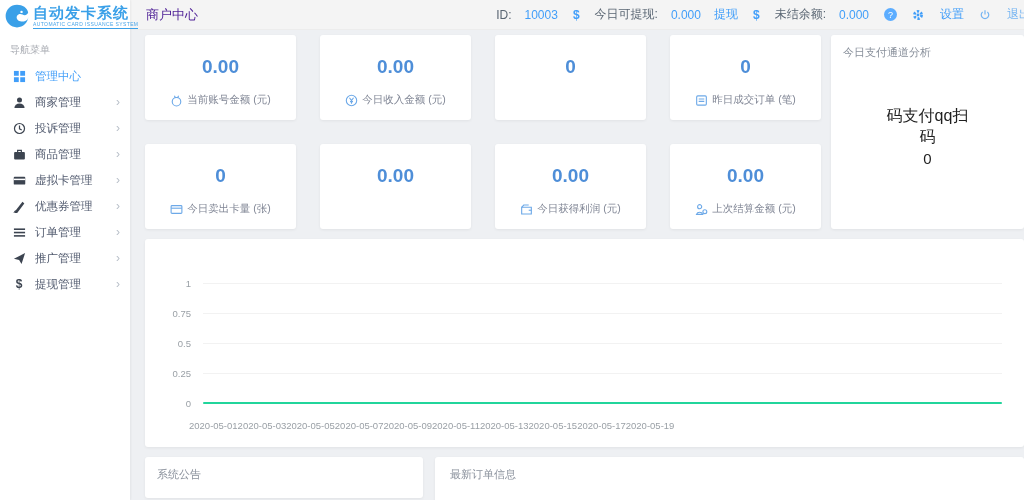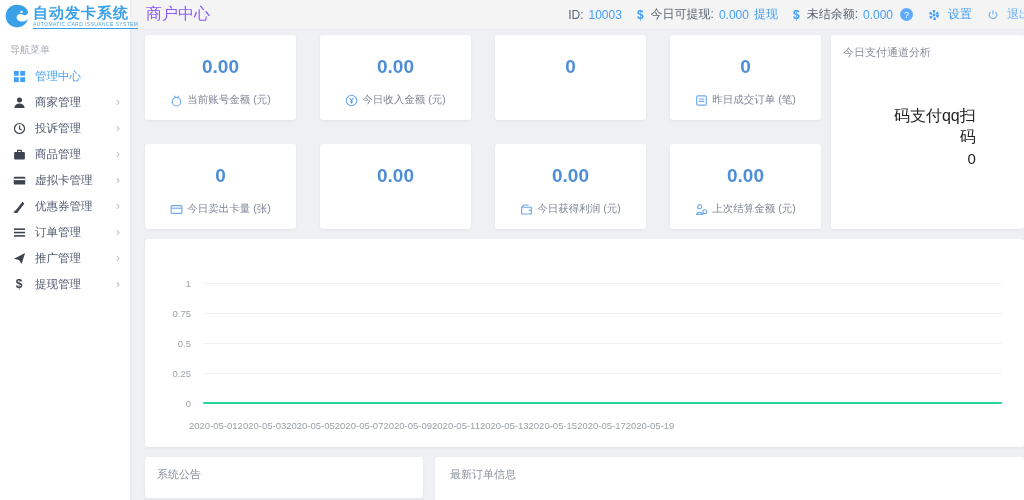--- a/index.html
+++ b/index.html
@@ -17,23 +17,23 @@
   .nav-item { display:flex; align-items:center; height:26px; padding:0 10px 0 12px; font-size:11.5px; color:#515a6e; cursor:pointer; }
   .nav-icon { width:14px; height:14px; margin-right:9px; color:#3c4450; display:flex; align-items:center; justify-content:center; }
   .nav-icon svg { width:13px; height:13px; }
   .nav-label { flex:1; white-space:nowrap; }
   .nav-chevron { color:#b8bfc9; font-size:12px; line-height:1; }
   .nav-item.active, .nav-item.active .nav-icon { color:#419ef9; }
   .dollar-glyph { font-weight:bold; font-size:12px; }
 
   
   .topbar { position:absolute; left:130px; top:0; width:894px; height:30px; background:#f4f4f4; border-bottom:1px solid #ececec; display:flex; align-items:center; padding:0 0 0 16px; font-size:12px; overflow:hidden; }
-  .page-title { font-size:16px; color:#8b5cf6; }
+  .page-title { font-size:13px; color:#4c1d95; }
   .topbar-right { margin-left:auto; display:flex; align-items:center; gap:15px; color:#5a6673; white-space:nowrap; }
-  .tb-group { display:flex; align-items:center; gap:5px; }
+  .tb-group { display:flex; align-items:center; gap:13px; }
   .tb-blue { color:#419ef9; }
   .tb-link { color:#419ef9; cursor:pointer; }
   .tb-dollar { color:#419ef9; font-weight:bold; margin-right:2px; }
   .help-badge { width:13px; height:13px; border-radius:50%; background:#5cadff; color:#fff; font-size:9px; display:inline-flex; align-items:center; justify-content:center; margin-left:2px; cursor:pointer; }
   .tb-icon { display:inline-flex; width:12px; height:12px; color:#419ef9; margin-right:3px; }
   .tb-icon svg { width:12px; height:12px; }
   .tb-logout { color:#74b4f2; margin-right:-7px; cursor:pointer; display:flex; align-items:center; }
   .tb-logout .tb-icon { color:#74b4f2; }
 
   
@@ -43,21 +43,21 @@
 
   .dashboard-top { display:flex; gap:10px; height:194px; }
   .cards-grid { width:676px; display:grid; grid-template-columns:repeat(4,1fr); grid-template-rows:1fr 1fr; gap:24px; }
   .stat-card { position:relative; display:flex; align-items:center; justify-content:center; }
   .stat-value { color:#4e8ed8; font-size:19px; font-weight:bold; margin-bottom:22px; }
   .stat-label { position:absolute; bottom:13px; left:0; right:0; display:flex; align-items:center; justify-content:center; gap:4px; font-size:10.5px; color:#808695; }
   .stat-icon { display:inline-flex; width:13px; height:13px; color:#6da9e8; }
   .stat-icon svg { width:13px; height:13px; }
 
   .channel-panel { flex:1; position:relative; padding:10px 12px; }
-  .channel-center { position:absolute; top:52%; left:50%; transform:translate(-50%,-50%); text-align:right; }
+  .channel-center { position:absolute; top:52%; left:50%; transform:translate(-50%,-50%); text-align:center; }
   .channel-name { font-size:16px; color:#1f1f1f; }
   .channel-value { font-size:15px; color:#1f1f1f; margin-top:2px; }
 
   
   .chart-panel { position:relative; margin-top:10px; height:208px; padding:11px 16px; }
   .chart-area { position:absolute; left:58px; right:22px; top:44px; bottom:44px; }
   .gridline { position:absolute; left:0; right:0; height:1px; background:#f2f2f2; }
   .gridline.zero { background:#e9e9e9; }
   .series-line { position:absolute; left:0; right:0; bottom:-1px; height:2px; border-radius:2px; background:#21d59b; }
   .y-labels { position:absolute; left:14px; width:38px; top:44px; bottom:44px; }

